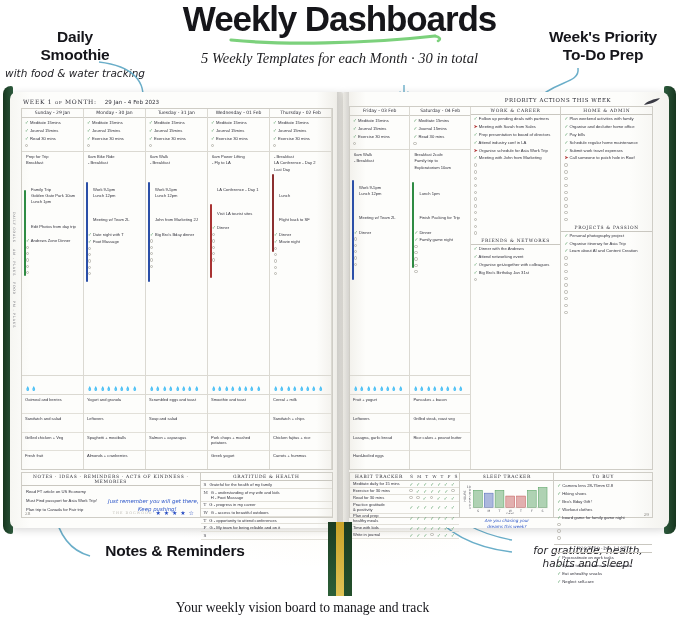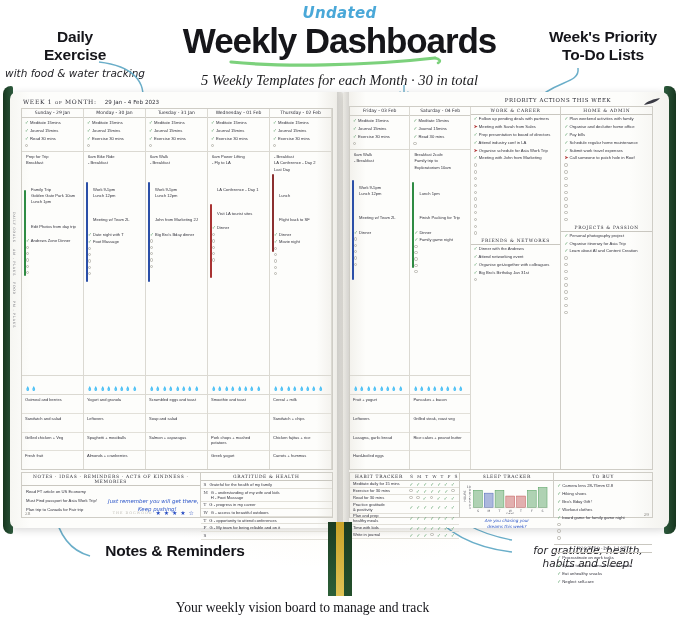--- a/index.html
+++ b/index.html
@@ -115,44 +115,43 @@
   .tabstrip { position:absolute; left:2px; top:120px; width:7px; }
   .tab { font-family:"DejaVu Serif", serif; font-size:3.2px; color:#6a6a72;
          writing-mode:vertical-rl; text-orientation:mixed; letter-spacing:.7px; margin-bottom:6px; }
 </style>
 </head>
 <body>
 
 <div class="glow"></div>
 
 <div class="headline">
-  <div class="undated">Undated</div>
   <div class="title">Weekly Dashboards</div>
   <div class="underline-wrap">
     <svg width="230" height="14" viewBox="0 0 230 14">
       <path d="M6,7 C55,12 140,11 210,3" stroke="#7cd17c" stroke-width="3.2" fill="none" stroke-linecap="round"></path>
       <path d="M210,3 C214,4 217,6 213,8" stroke="#7cd17c" stroke-width="2.6" fill="none" stroke-linecap="round"></path>
     </svg>
   </div>
   <div class="subtitle">5 Weekly Templates for each Month  ·  30 in total</div>
 </div>
 
 <div class="callout" id="callout-daily">
   <div class="ct"><span>Daily</span><br>
-    <span>Exercise</span></div>
+    <span>Smoothie</span></div>
   <div class="cs">with food &amp; water tracking</div>
 </div>
 <svg class="arrow" style="left:95px;top:58px" width="60" height="56">
   <path d="M4,4 C38,8 52,24 47,46" stroke="#6aaec9" stroke-width="1.5" fill="none"></path>
   <path d="M42,38 L47,49 L52,39" stroke="#6aaec9" stroke-width="1.5" fill="none" stroke-linecap="round"></path>
 </svg>
 
 <div class="callout" id="callout-priority">
   <div class="ct"><span>Week's Priority</span><br>
-    <span>To-Do Lists</span></div>
+    <span>To-Do Prep</span></div>
 </div>
 <svg class="arrow" style="left:520px;top:66px" width="66" height="44">
   <path d="M58,2 C60,18 36,14 16,34" stroke="#6aaec9" stroke-width="1.5" fill="none"></path>
   <path d="M22,27 L14,37 L25,37" stroke="#6aaec9" stroke-width="1.5" fill="none" stroke-linecap="round"></path>
 </svg>
 <svg class="arrow" style="left:396px;top:84px" width="16" height="16">
   <path d="M8,1 L8,12" stroke="#6aaec9" stroke-width="1.4" fill="none"></path>
   <path d="M4,8 L8,13 L12,8" stroke="#6aaec9" stroke-width="1.4" fill="none" stroke-linecap="round"></path>
 </svg>
 

